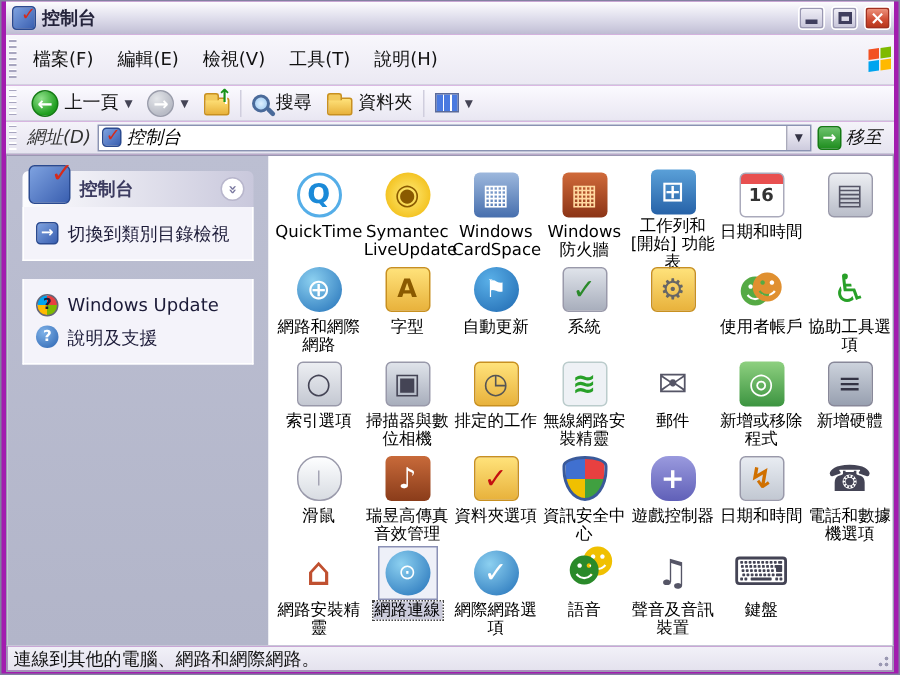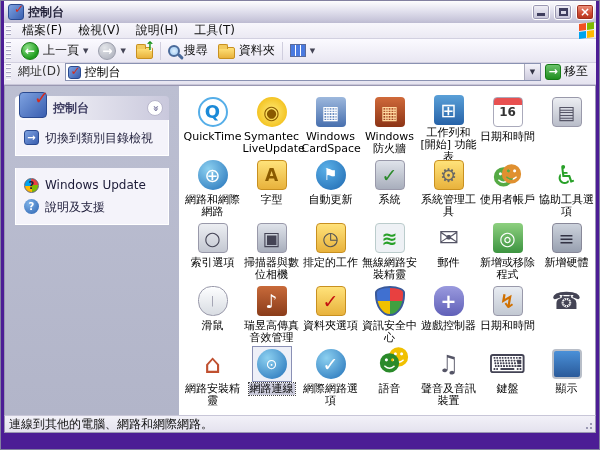--- a/index.html
+++ b/index.html
@@ -1,40 +1,40 @@
 <!DOCTYPE html>
 <html><head>
 <meta charset="utf-8">
 <style>
   * { margin:0; padding:0; box-sizing:border-box; }
   html,body { width:600px; height:450px; overflow:hidden; }
   body { font-family:"DejaVu Sans","Liberation Sans",sans-serif; font-size:12px; }
 
   .window { width:600px; height:450px; border:1px solid #8280a0;
-    background:#4c1d95; padding:0 3px 16px 3px; display:flex; flex-direction:column; }
+    background:#a21caf; padding:0 3px 1px 3px; display:flex; flex-direction:column; }
 
   
   .titlebar { height:22px; display:flex; align-items:center; gap:4px; padding:0 2px 0 4px;
     background:linear-gradient(#fdfdfe,#e2e1ee 45%,#c9c7db 85%,#bdbbd1); }
   .title-text { font-weight:bold; color:#25243c; flex:1; font-size:12px; }
   .winbtn { width:18px; height:16px; border:1px solid #fff; border-radius:3px;
     background:linear-gradient(#f2f1f8,#c5c3d8); display:flex; align-items:center;
     justify-content:center; position:relative; box-shadow:0 0 0 1px #9a98b2 inset; }
   .winbtn .minbar { position:absolute; left:4px; bottom:3px; width:8px; height:3px; background:#3f3e5e; }
   .winbtn .maxbox { width:9px; height:8px; border:2px solid #3f3e5e; border-top-width:3px; }
   .winbtn.close { background:linear-gradient(#f0907c,#d col); background:linear-gradient(#ef9a85,#cf4a31 60%,#b23218); color:#fff; font-weight:bold; font-size:12px; box-shadow:0 0 0 1px #a03020 inset; }
 
   
   .cpicon { width:16px; height:16px; position:relative; display:inline-block; flex:none;
     background:linear-gradient(135deg,#7ea2e0,#3a5fb0); border:1px solid #2a4a90; border-radius:3px; }
   .cpicon::after { content:"\2713"; position:absolute; right:-1px; top:-3px; color:#d62a1a;
     font-weight:bold; font-size:12px; }
 
   
-  .menubar { height:16px; background:linear-gradient(#f8f7fc,#ebe9f3); border-bottom:1px solid #d2d0e0;
+  .menubar { height:34px; background:linear-gradient(#f8f7fc,#ebe9f3); border-bottom:1px solid #d2d0e0;
     display:flex; align-items:center; padding-left:2px; }
   .grip { width:5px; height:80%; margin-right:3px;
     background:repeating-linear-gradient(#fff 0 1px,#a8a6c0 1px 2px,transparent 2px 4px); flex:none; }
   .menu-item { padding:2px 8px; color:#111; cursor:default; }
   .winlogo { margin-left:auto; margin-right:2px; display:grid; grid-template-columns:7px 7px;
     grid-template-rows:7px 7px; gap:1px; transform:skewY(-8deg); }
   .winlogo i:nth-child(1){background:#f25022}.winlogo i:nth-child(2){background:#7fba00}
   .winlogo i:nth-child(3){background:#00a4ef}.winlogo i:nth-child(4){background:#ffb900}
 
   
@@ -55,21 +55,21 @@
     font-weight:bold; font-size:12px; text-shadow:1px 1px 0 #fff; }
   .mag { position:relative; width:12px; height:12px; border:2px solid #4a6a9a; border-radius:50%;
     background:radial-gradient(circle,#dff0ff,#9cc8f0); flex:none; }
   .mag::after { content:""; position:absolute; width:7px; height:3px; background:#4a6a9a;
     border-radius:2px; transform:rotate(45deg); right:-6px; bottom:-3px; }
   .views { width:16px; height:13px; border:1px solid #5a6a9a; background:
     linear-gradient(90deg,#4a7ae0 0 4px,#fff 4px 5px,#4a7ae0 5px 9px,#fff 9px 10px,#4a7ae0 10px 14px); }
 
   
   .addrbar { height:22px; background:linear-gradient(#f4f3f9,#e6e4f0); border-bottom:1px solid #c8c6d8;
-    display:flex; align-items:flex-start; gap:4px; padding:0 4px 0 2px; }
+    display:flex; align-items:center; gap:4px; padding:0 4px 0 2px;font-style:italic; }
   .addr-label { color:#333; flex:none; }
   .combo { flex:1; height:18px; background:#fff; border:1px solid #8a92b2; display:flex;
     align-items:center; gap:4px; padding-left:2px; }
   .combo .cpicon { width:13px; height:13px; }
   .combo-text { flex:1; color:#000; }
   .combo-btn { width:16px; height:16px; background:linear-gradient(#f4f3fa,#cdcbdd);
     border-left:1px solid #aab; display:flex; align-items:center; justify-content:center; font-size:7px; color:#334; }
   .go-btn { display:flex; align-items:center; gap:3px; padding-right:4px; color:#111; }
   .go-icon { width:16px; height:16px; border-radius:3px; background:linear-gradient(#6cc26c,#1f8e1f);
     border:1px solid #157a15; color:#fff; font-weight:bold; display:flex; align-items:center;
@@ -172,23 +172,24 @@
         <span class="maxbox"></span>
       </span>
     <span class="winbtn close">×</span>
   </div>
 
   <div class="menubar">
     <span class="grip"></span>
     <span style="display:flex">
 
     <span class="menu-item">檔案(F)</span>
+        <span class="menu-item">編輯(E)</span>
         <span class="menu-item">檢視(V)</span>
+        <span class="menu-item">工具(T)</span>
         <span class="menu-item">說明(H)</span>
-        <span class="menu-item">工具(T)</span>
       </span>
     <span class="winlogo">
         <i></i>
         <i></i>
         <i></i>
         <i></i>
       </span>
   </div>
 
   <div class="toolbar">
@@ -345,21 +346,20 @@
             <span class="tilebox">
               <span class="tile ic-system">✓</span>
             </span>
             <span class="label">系統</span>
           </div>
 
           <div class="cell">
             <span class="tilebox">
               <span class="tile ic-admin-tools">⚙</span>
             </span>
-            <span class="label">系統管理工具</span>
           </div>
 
           <div class="cell">
             <span class="tilebox">
               <span class="tile ic-user-accounts">☻</span>
             </span>
             <span class="label">使用者帳戶</span>
           </div>
 
           <div class="cell">
@@ -457,20 +457,21 @@
             <span class="tilebox">
               <span class="tile ic-power-options">↯</span>
             </span>
             <span class="label">日期和時間</span>
           </div>
 
           <div class="cell">
             <span class="tilebox">
               <span class="tile ic-phone-modem">☎</span>
             </span>
+            <span class="label">電話和數據機選項</span>
           </div>
 
           <div class="cell">
             <span class="tilebox">
               <span class="tile ic-network-wizard">⌂</span>
             </span>
             <span class="label">網路安裝精靈</span>
           </div>
 
           <div class="cell selected">
@@ -501,26 +502,20 @@
             <span class="label">聲音及音訊裝置</span>
           </div>
 
           <div class="cell">
             <span class="tilebox">
               <span class="tile ic-keyboard">⌨</span>
             </span>
             <span class="label">鍵盤</span>
           </div>
 
-          <div class="cell">
-            <span class="tilebox">
-              <span class="tile ic-display"></span>
-            </span>
-            <span class="label">顯示</span>
-          </div>
         </div>
 
     </div>
   </div>
 
   <div class="statusbar">
     <span>連線到其他的電腦、網路和網際網路。</span>
     <span class="resize-grip"></span>
   </div>
 

